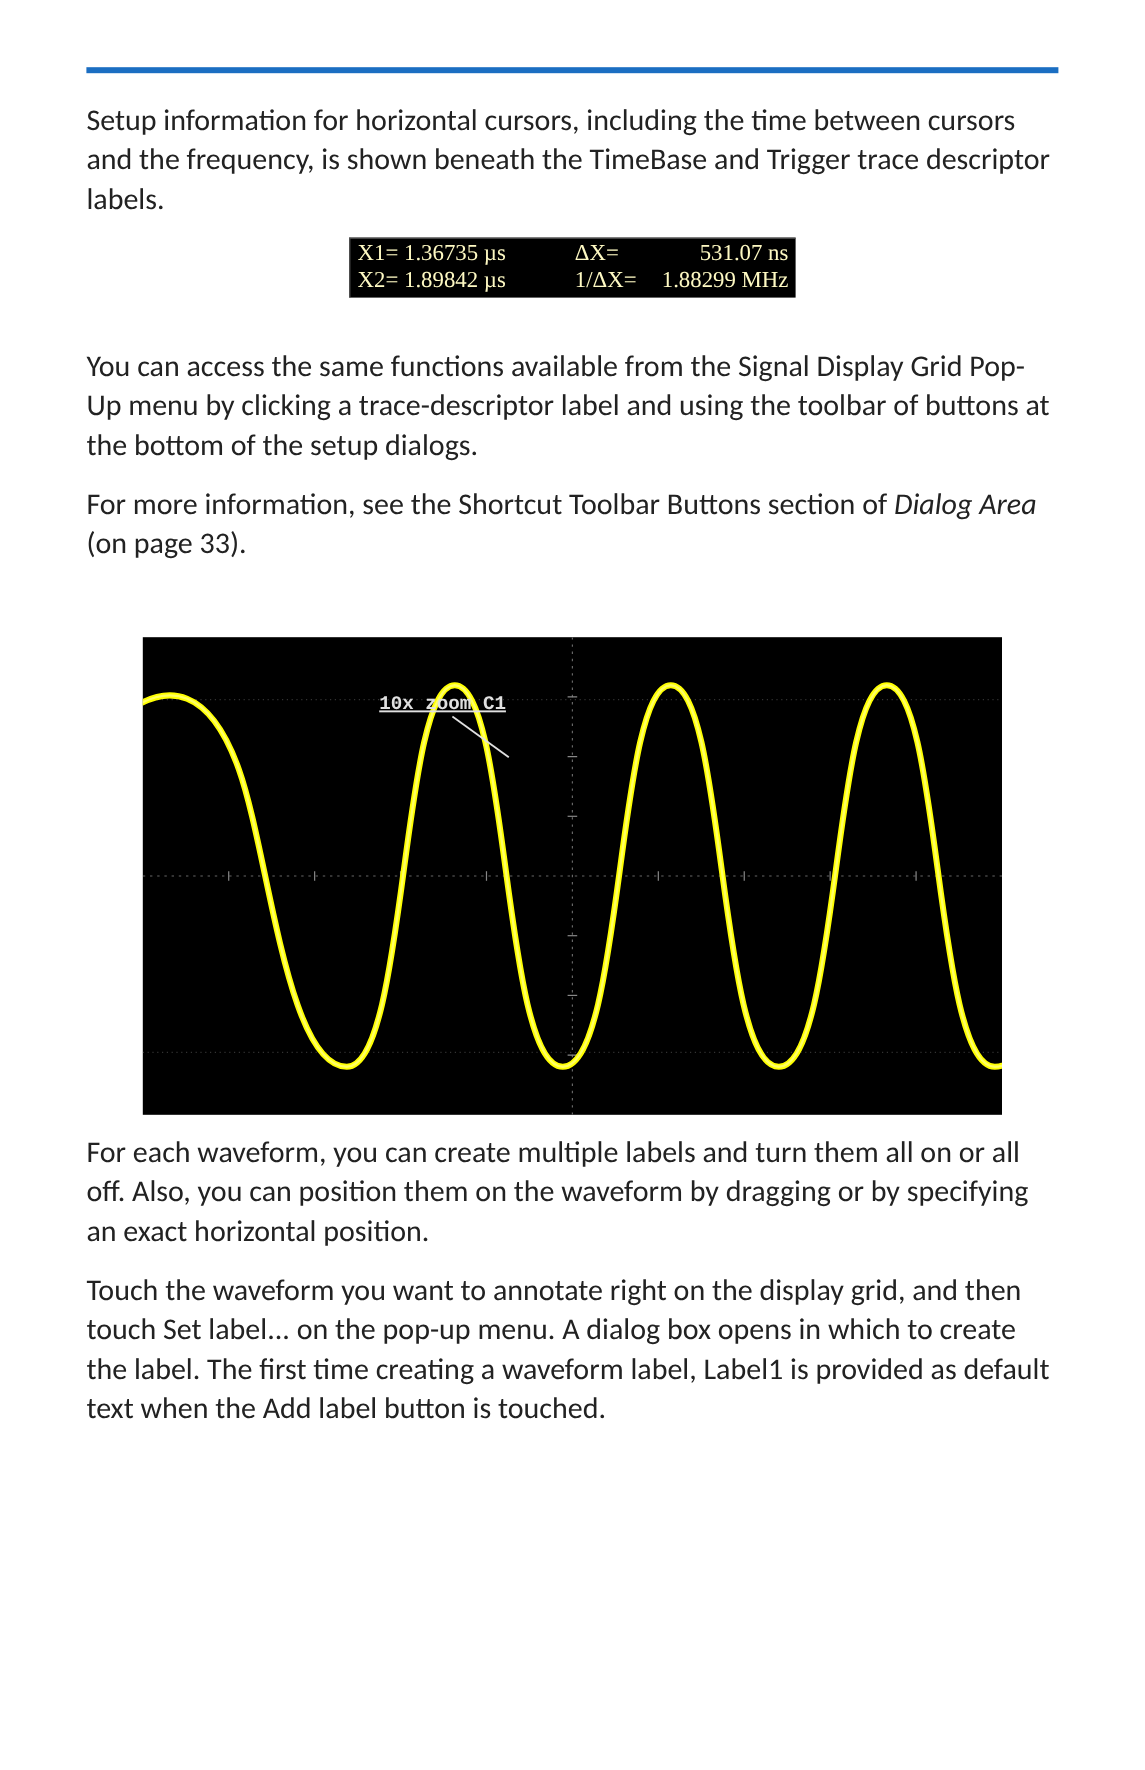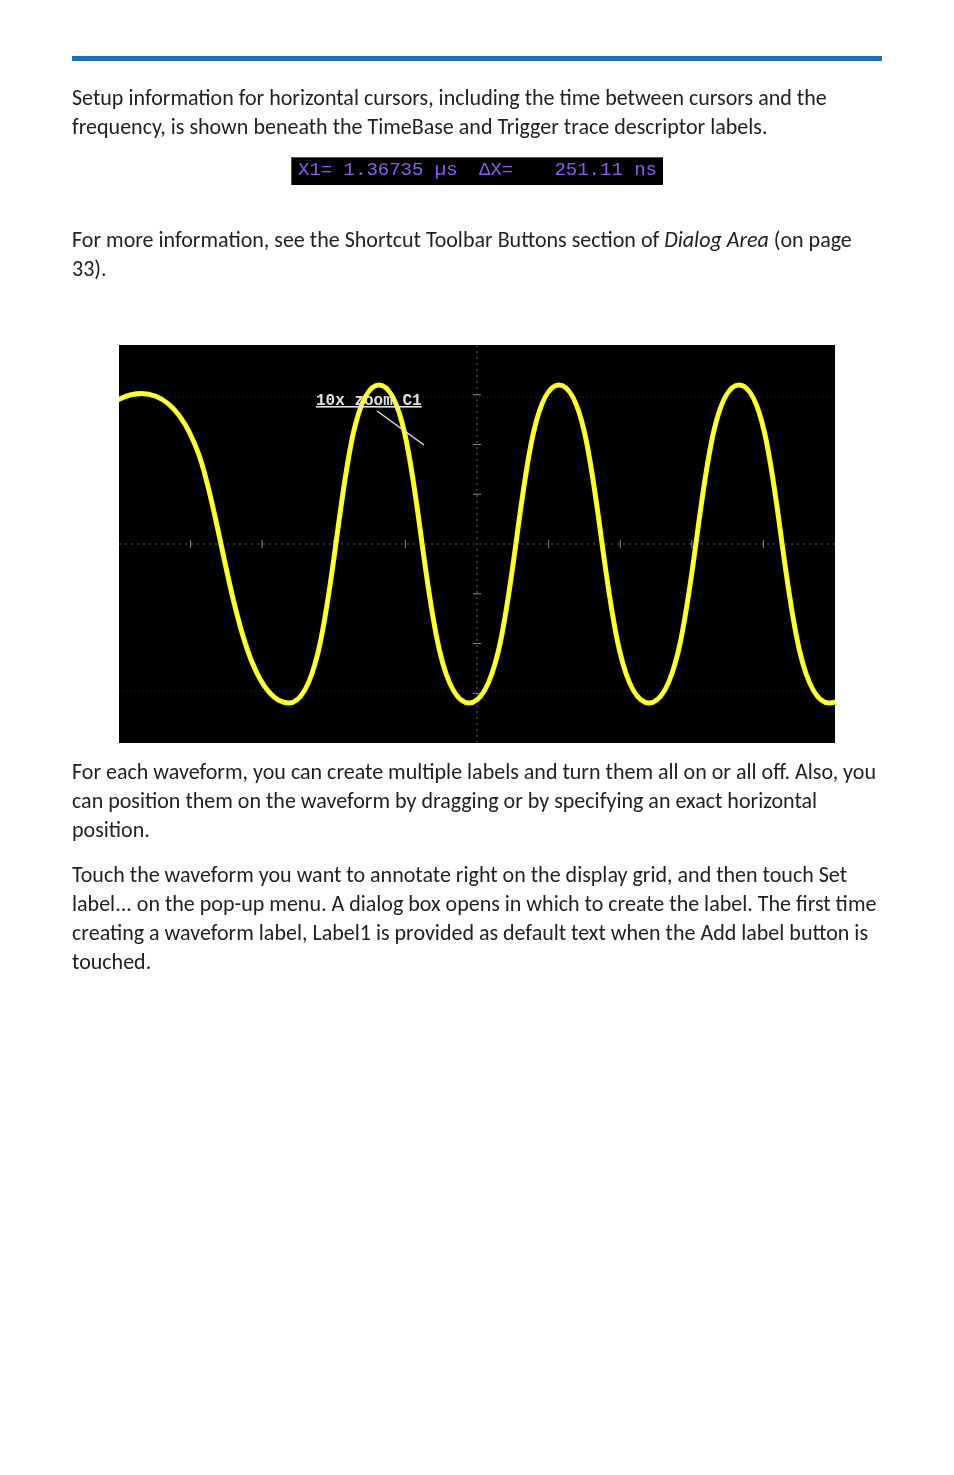--- a/index.html
+++ b/index.html
@@ -1,22 +1,22 @@
 <!DOCTYPE html>
 <html><head>
 <meta charset="utf-8">
 <style>
   * { box-sizing: border-box; margin: 0; padding: 0; }
   html, body { width: 954px; background: #ffffff; font-family: Calibri, "Segoe UI", Arial, sans-serif; color: #222222; }
   .page { width: 954px; padding: 56px 72px 72px 72px; }
   .top-rule { height: 5px; background: #1b6ec2; margin-bottom: 22px; }
-  .body-text { font-size: 22px; line-height: 1.32; margin-bottom: 16px; }
+  .body-text { font-size: 25px; line-height: 1.32; margin-bottom: 16px; }
   .spacer-md { height: 40px; }
   .cursor-box-wrap { display:flex; justify-content:center; margin: 8px 0 0 0; }
-  .cursor-box { background:#000000; color:#8b5cf6; font-family:Liberation Mono, monospace; font-size:19px; letter-spacing:0px; padding:2px 6px 3px 6px; display:flex; flex-direction:column; line-height:1.15; border-top:1px solid #555; border-left:1px solid #555; }
+  .cursor-box { background:#000000; color:#fef9c3; font-family:Liberation Serif, serif; font-size:19px; letter-spacing:0px; padding:2px 6px 3px 6px; display:flex; flex-direction:column; line-height:1.15; border-top:1px solid #555; border-left:1px solid #555; }
   .cursor-row { display:flex; gap:14px; white-space:pre; }
   .cursor-left { width:148px; }
   .cursor-mid { width:54px;margin-left:19px; }
   .cursor-right { width:110px; text-align:right; }
   .italic { font-style: italic; }
   .waveform-wrap { display:flex; justify-content:center; margin: 6px 0 14px 0; align-items: center; }
   svg.waveform { display:block; background:#000000; }
   .wave-label-text { font-family:"Courier New", monospace; font-weight:bold; font-size:16px; fill:#e0e0e0; text-decoration: underline; }
 </style>
 </head>
@@ -25,27 +25,33 @@
 <div class="page">
   <div class="top-rule"></div>
 
   <p class="body-text">Setup information for horizontal cursors, including the time between cursors and the frequency, is shown beneath the TimeBase and Trigger trace descriptor labels.</p>
 
   <div class="cursor-box-wrap">
     <div class="cursor-box">
       <div class="cursor-row">
         <span class="cursor-left">X1= 1.36735 µs</span>
         <span class="cursor-mid">ΔX=</span>
-        <span class="cursor-right">251.11 ns</span>
+        <span class="cursor-right">531.07 ns</span>
+      </div>
+      <div class="cursor-row">
+        <span class="cursor-left">X2= 1.89842 µs</span>
+        <span class="cursor-mid">1/ΔX=</span>
+        <span class="cursor-right">1.88299 MHz</span>
       </div>
     </div>
   </div>
 
   <div class="spacer-md"></div>
 
+  <p class="body-text">You can access the same functions available from the Signal Display Grid Pop-Up menu by clicking a trace-descriptor label and using the toolbar of buttons at the bottom of the setup dialogs.</p>
 
   <p class="body-text">
     <span>For more information, see the Shortcut Toolbar Buttons section of </span><span class="italic">Dialog Area</span><span> (on page 33).</span>
   </p>
 
   <div class="spacer-md"></div>
 
 
   <div class="waveform-wrap">
     <svg class="waveform" width="716" height="398" viewBox="0 0 716 398">

